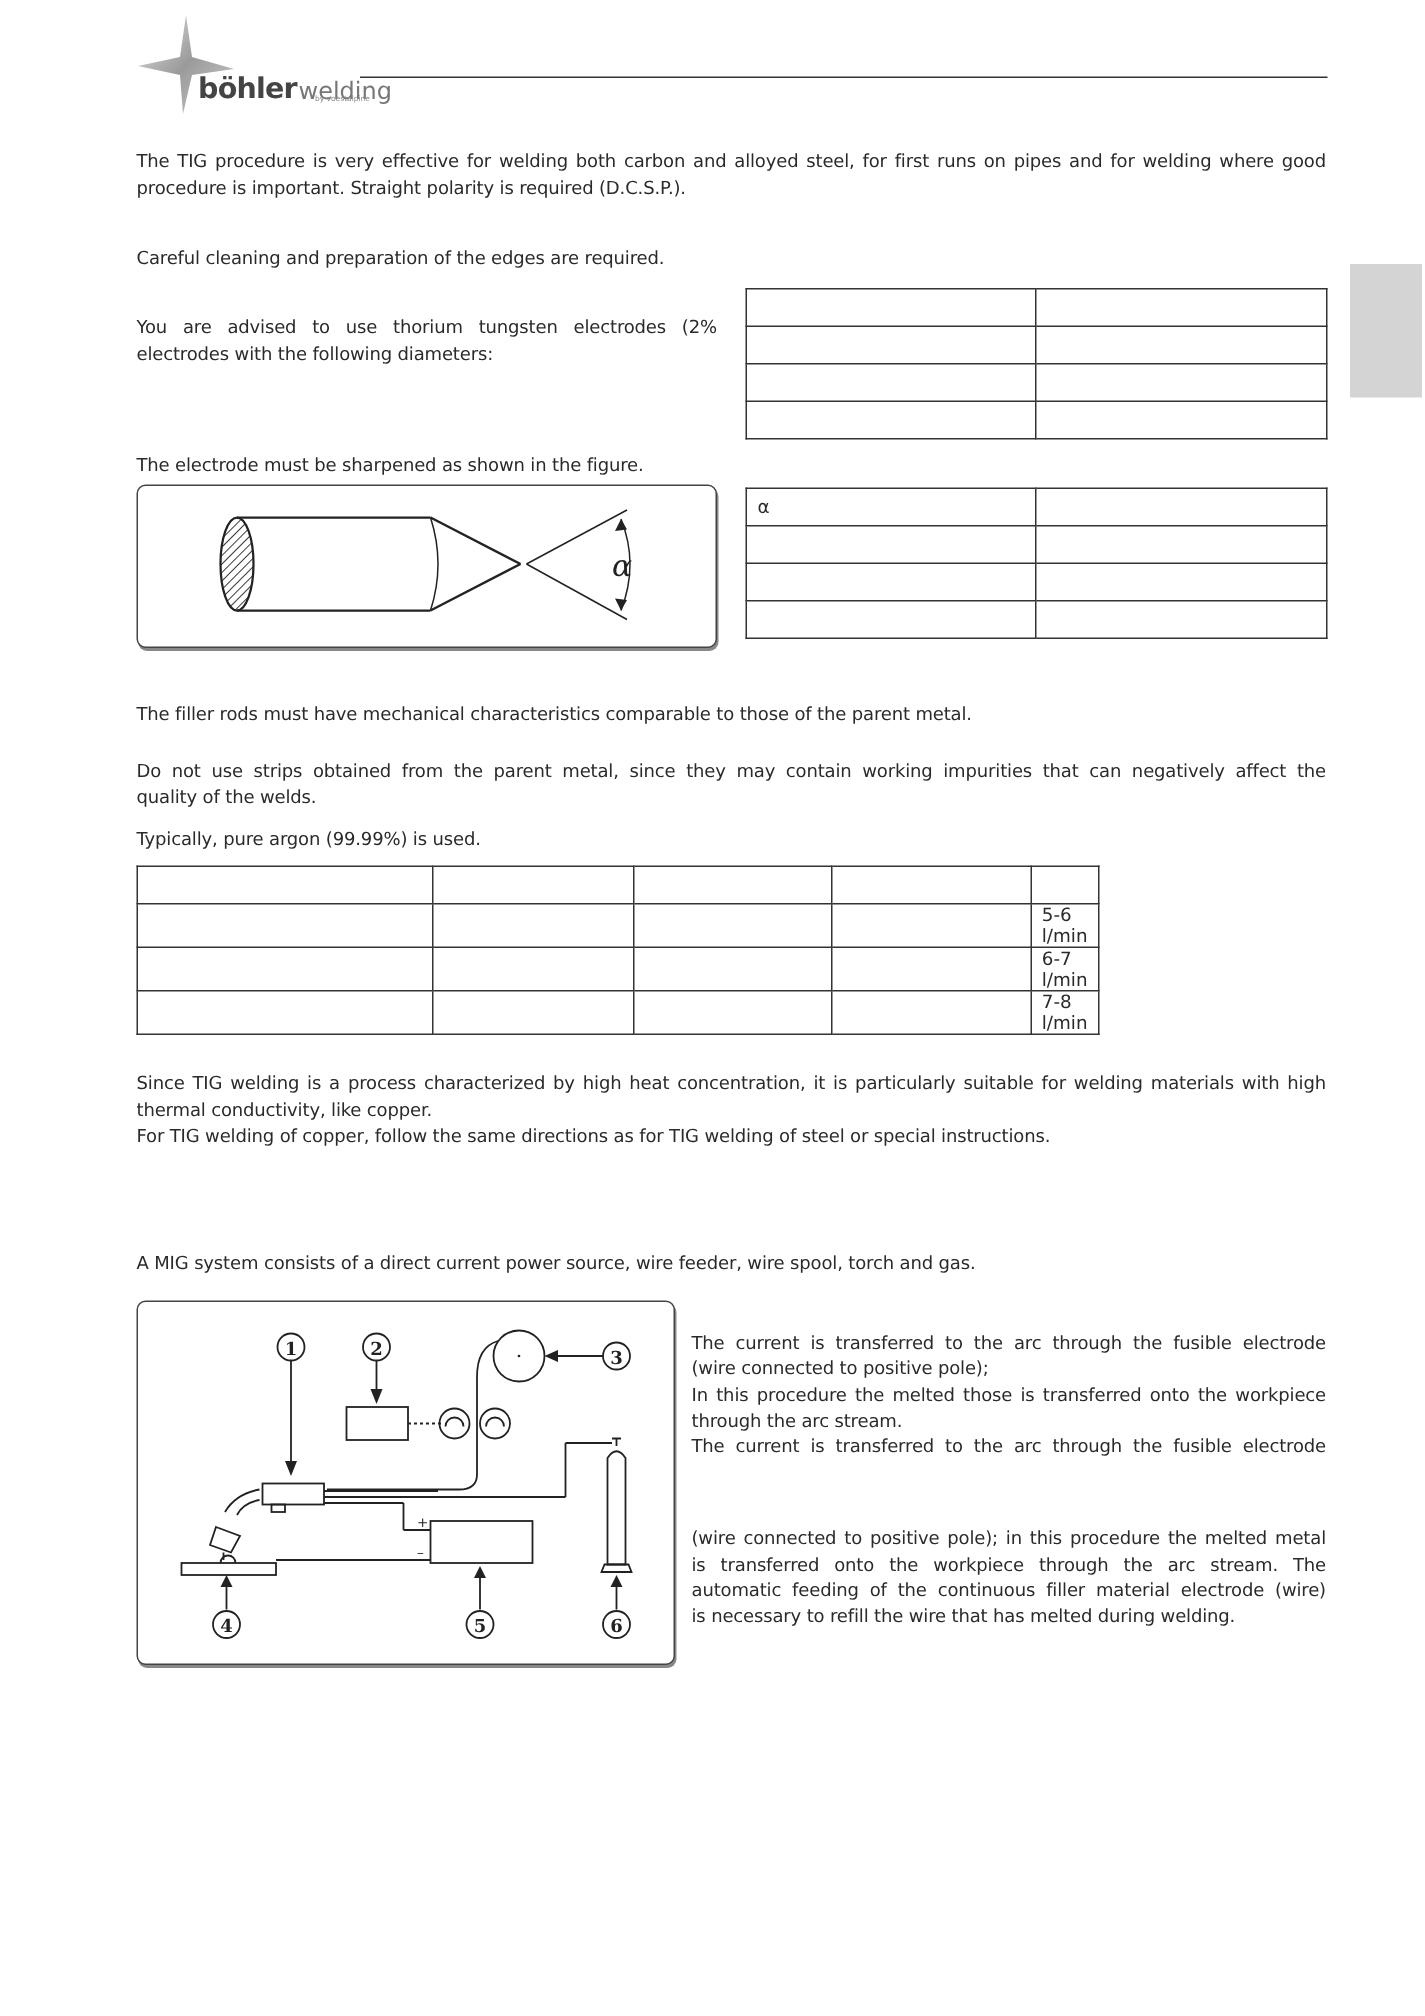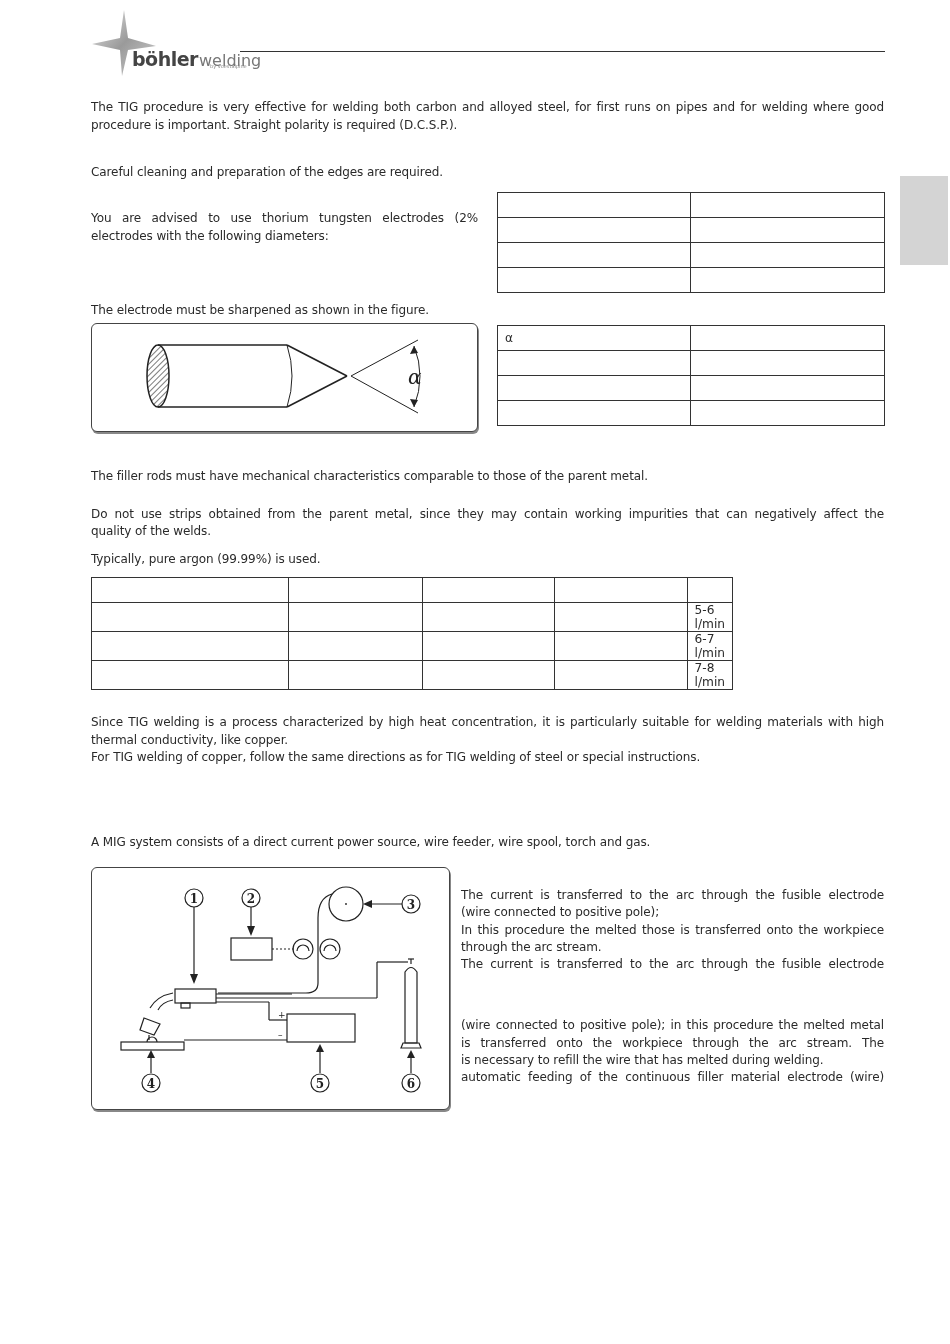--- a/index.html
+++ b/index.html
@@ -253,15 +253,15 @@
 </div>
 
 <p class="p" style="top:887px;left:461px;width:423px;font-size:12px;line-height:17.3px;">
   <span class="line" style="text-align-last:justify;">The current is transferred to the arc through the fusible electrode</span>
   <span class="line">(wire connected to positive pole);</span>
   <span class="line" style="text-align-last:justify;">In this procedure the melted those is transferred onto the workpiece</span>
   <span class="line">through the arc stream.</span>
   <span class="line" style="text-align-last:justify;">The current is transferred to the arc through the fusible electrode</span>
   <span class="line" style="text-align-last:justify;margin-top:44px;">(wire connected to positive pole); in this procedure the melted metal</span>
   <span class="line" style="text-align-last:justify;">is transferred onto the workpiece through the arc stream. The</span>
+  <span class="line" style="text-align-last:justify;">automatic feeding of the continuous filler material electrode (wire)</span>
   <span class="line">is necessary to refill the wire that has melted during welding.</span>
-  <span class="line" style="text-align-last:justify;">automatic feeding of the continuous filler material electrode (wire)</span>
 </p>
 
 </body></html>

